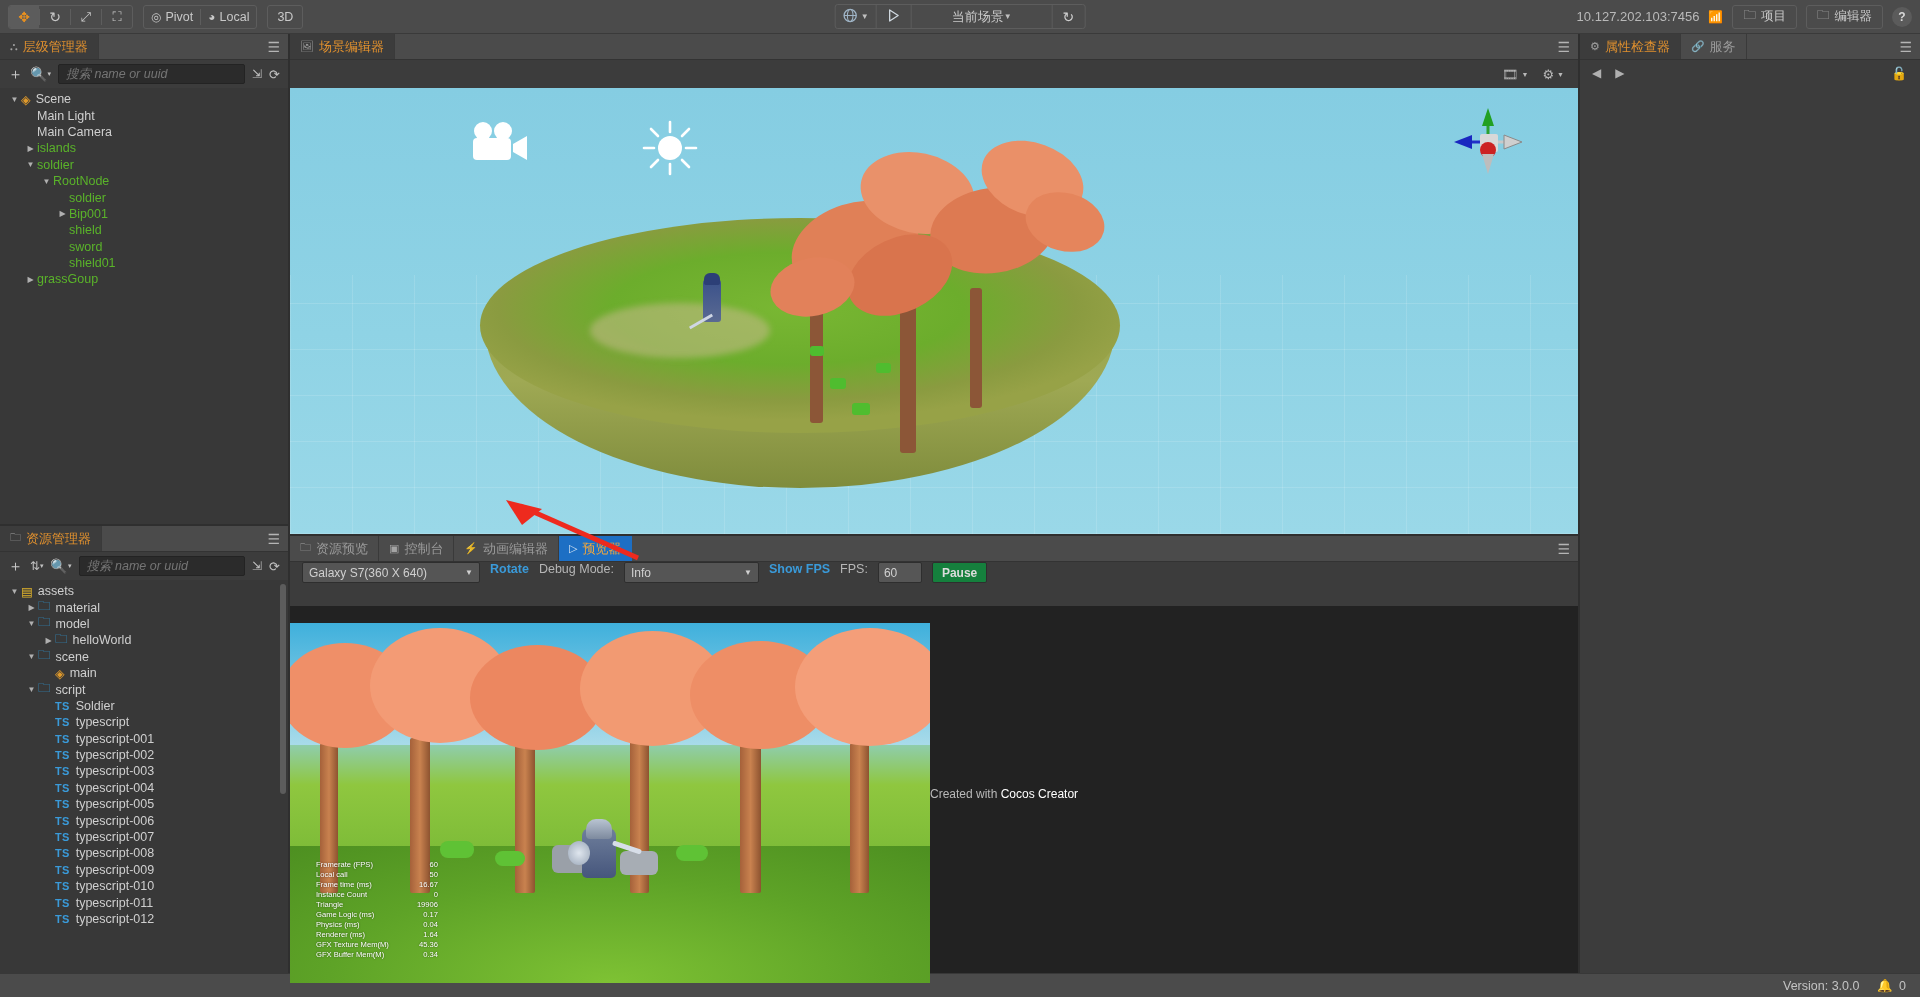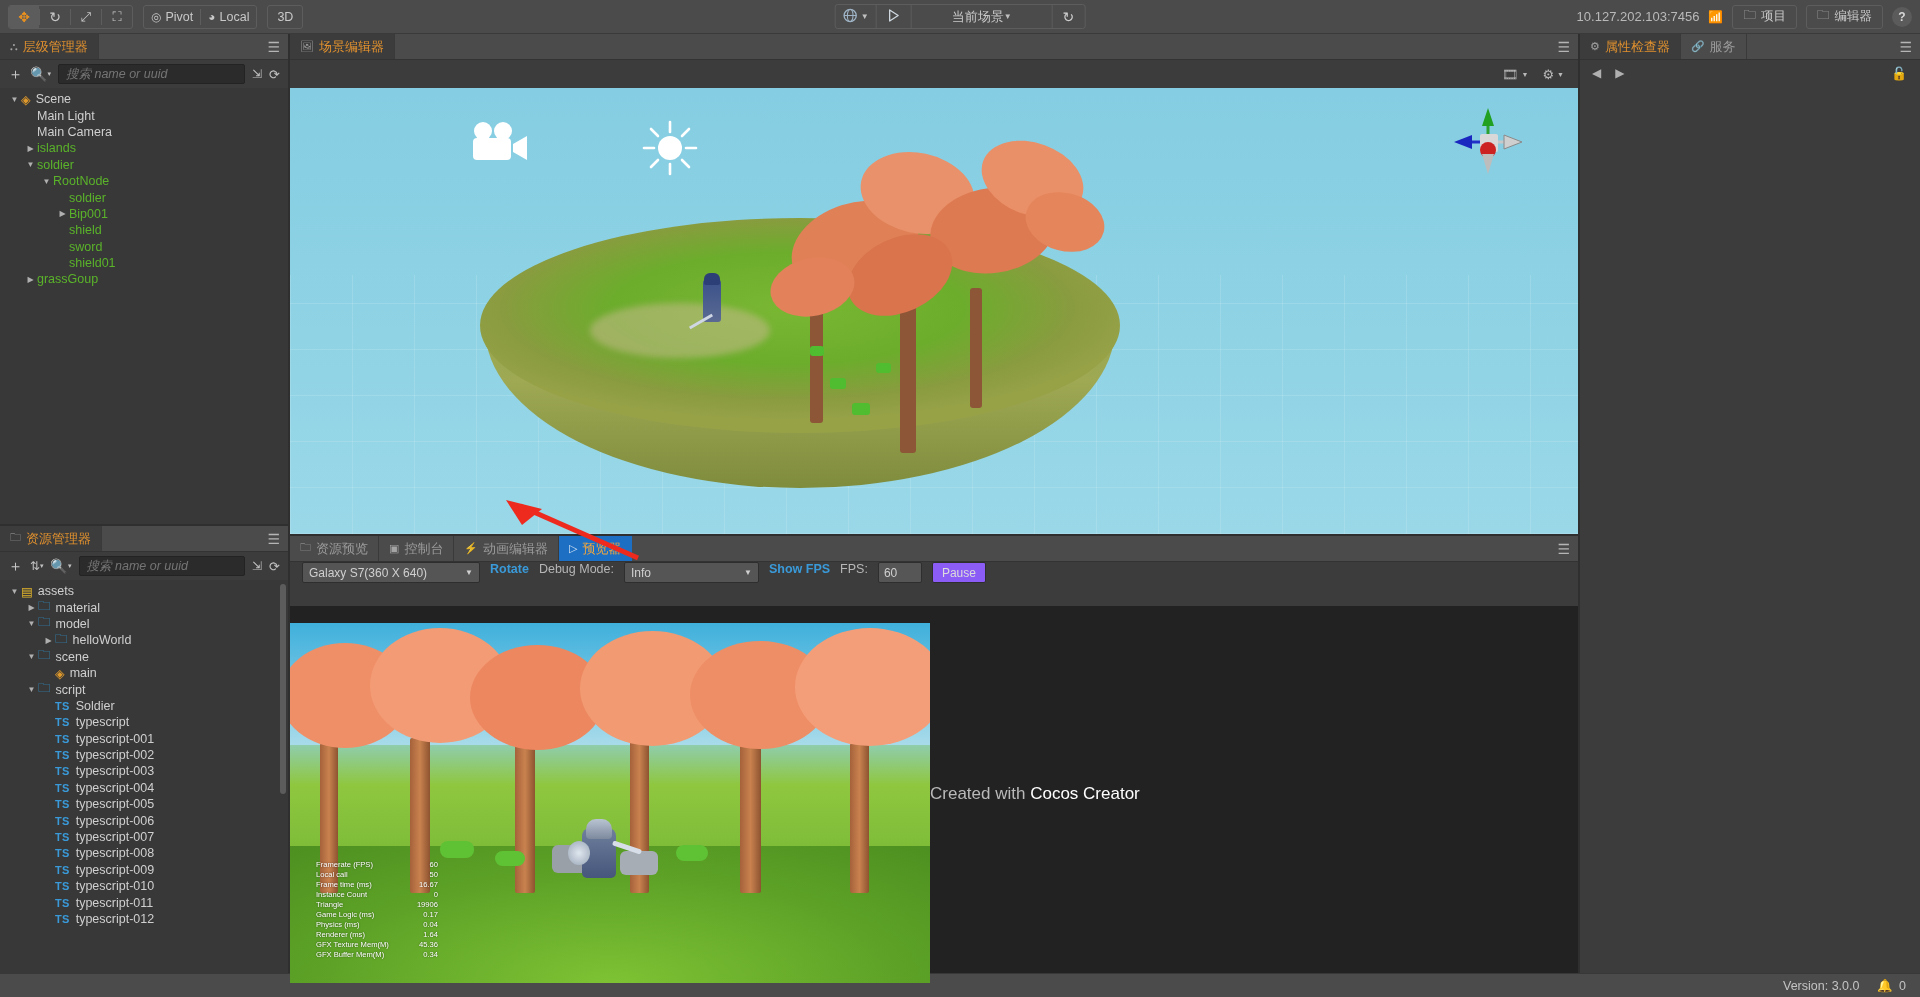--- a/index.html
+++ b/index.html
@@ -150,44 +150,44 @@
     padding: 0 6px; color: #d0d0d0; font-size: 12px; gap: 12px;
   }
   .lbl-blue { color: #3a9ad9; font-weight: bold; font-size: 12.5px; }
   .lbl-grey { color: #b6b6b6; font-size: 12.5px; }
   .num-input {
     width: 44px; height: 21px; background: #565656; border: 1px solid #2e2e2e;
     border-radius: 2px; color: #d0d0d0; font-size: 12px; padding: 0 5px;
     display: flex; align-items: center;
   }
   .btn-flat {
-    height: 21px; padding: 0 9px; background: #8b5cf6; border: 1px solid #2e2e2e;
+    height: 21px; padding: 0 9px; background: #15803d; border: 1px solid #2e2e2e;
     border-radius: 2px; color: #dcdcdc; font-size: 12px; display: flex;
-    align-items: center; font-weight: normal;
+    align-items: center; font-weight: bold;
   }
   .preview-stage { flex: 1; background: #222222; position: relative; min-height: 0;
     display: flex; flex-direction: row; align-items: center; }
   .game-canvas {
     width: 640px; height: 360px; margin-top: 26px; position: relative; overflow: hidden;
     background: linear-gradient(#49b6dd 0%, #6ec4e0 18%, #8fd0e6 28%, #8fc73f 45%, #5aa52a 100%);
   }
   .gc-sky { position:absolute; left:0; right:0; top:0; height:34%;
     background: linear-gradient(#3fb0dc 0%, #7ec9e4 60%, #a8dbea 100%); }
   .gc-ground { position:absolute; left:0; right:0; bottom:0; height:38%;
     background: radial-gradient(ellipse 80% 140% at 50% 100%, #7ec234 0%, #5ea327 55%, #4b8d20 100%); }
   .canopy { position:absolute; border-radius: 50%; background:#ef8a63; }
   .gtrunk { position:absolute; background: linear-gradient(90deg,#a5613a,#c9824f,#8d5330); border-radius:2px; }
   .fps-stats {
     position: absolute; left: 26px; bottom: 22px; font-size: 7.6px; line-height: 1.33;
     color: #ffffff; font-family: "Liberation Sans", sans-serif;
     text-shadow: 0 0 2px rgba(0,0,0,.55);
   }
   .fps-row { display: flex; width: 122px; justify-content: space-between; }
   .created-with {
-    margin-top: 8px; color: #b9b9b9; font-size: 17px;
+    margin-top: 8px; color: #b9b9b9; font-size: 12px;
   }
   .created-with b { color: #ffffff; font-weight: normal; }
 
   
   .insp-nav {
     height: 26px; min-height: 26px; background: #3c3c3c; display: flex;
     align-items: center; gap: 14px; padding: 0 12px; color: #b0b0b0; font-size: 12px;
   }
   .insp-body { flex: 1; background: #3c3c3c; }
   .lock-ico { margin-left: auto; color: #c0c0c0; font-size: 13px; }

